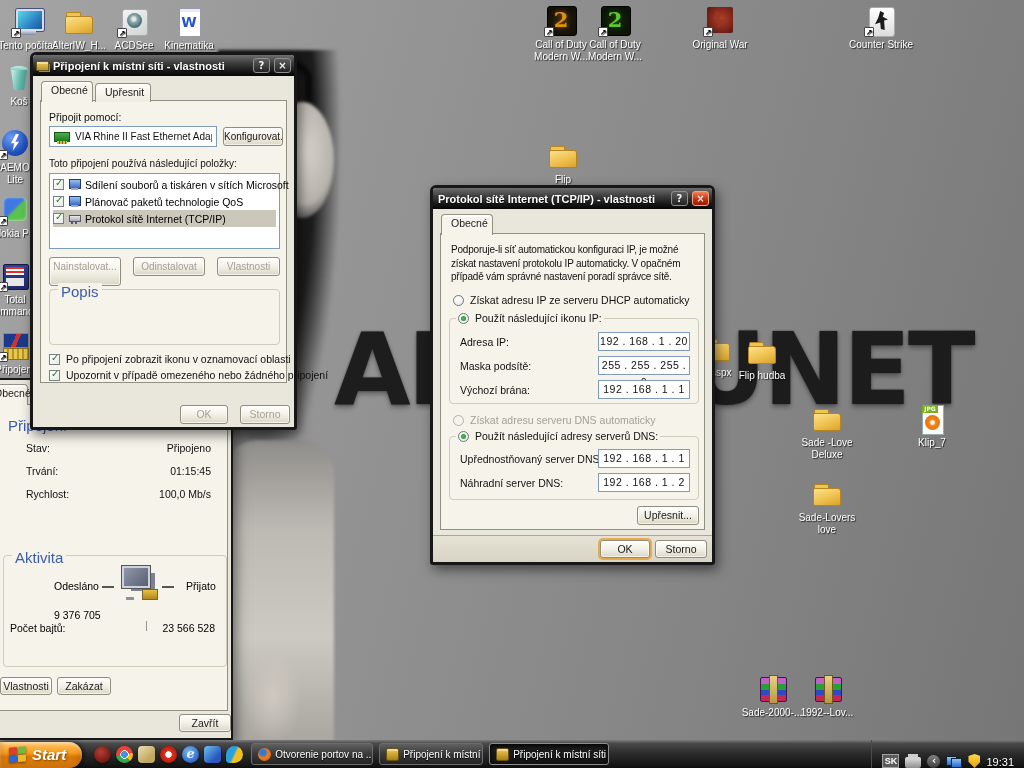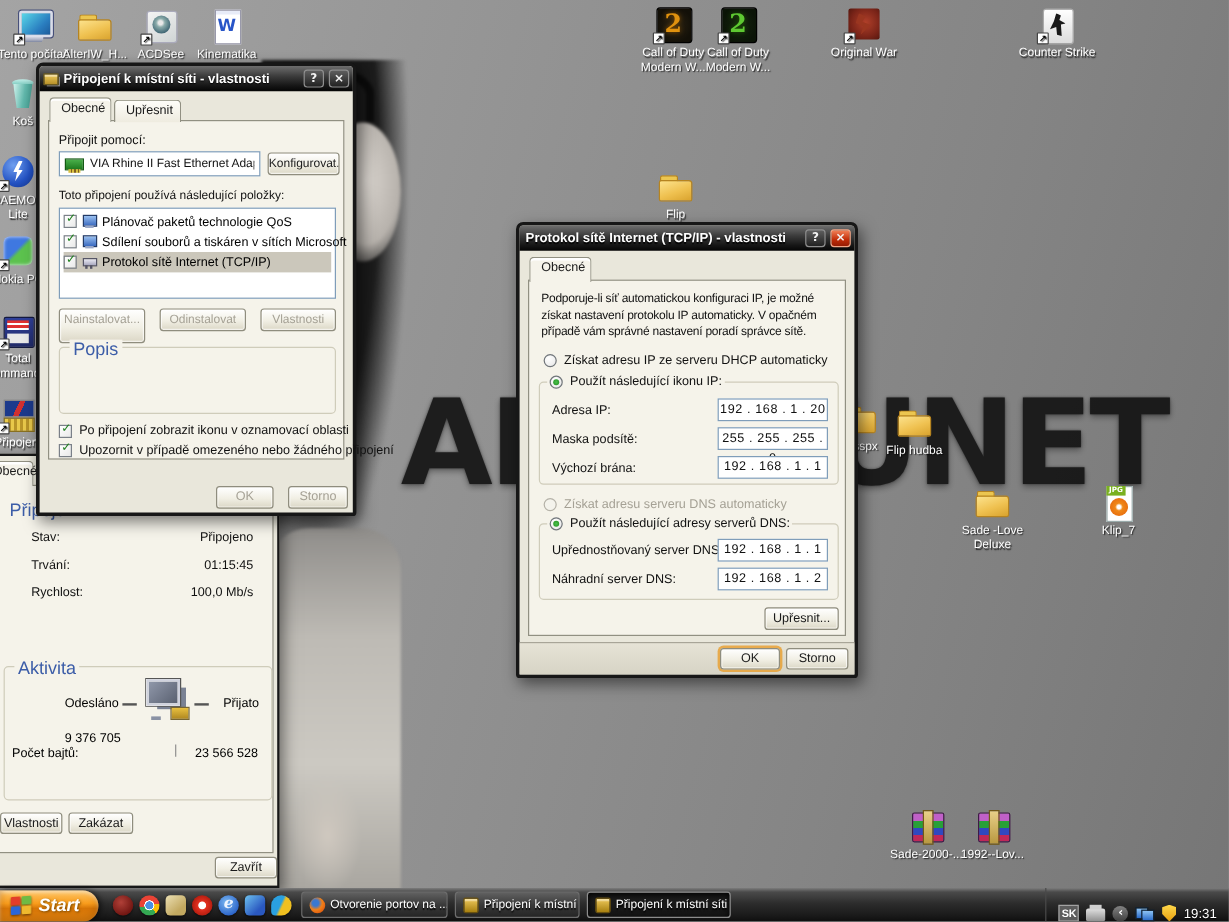--- a/index.html
+++ b/index.html
@@ -227,20 +227,24 @@
   <div class="dicon" style="left:796px;top:403px;width:62px">
     <span class="ic i-folder"></span>
     <span>Sade -Love Deluxe</span>
   </div>
   <div class="dicon" style="left:903px;top:403px;width:58px">
     <span class="ic i-jpg">
         <span class="jpg-tag">JPG</span>
       </span>
     <span>Klip_7</span>
   </div>
+  <div class="dicon" style="left:796px;top:478px;width:62px">
+    <span class="ic i-folder"></span>
+    <span>Sade-Lovers love</span>
+  </div>
   <div class="dicon" style="left:740px;top:673px;width:64px">
     <span class="ic i-rar"></span>
     <span>Sade-2000-...</span>
   </div>
   <div class="dicon" style="left:795px;top:673px;width:64px">
     <span class="ic i-rar"></span>
     <span>1992--Lov...</span>
   </div>
 
   <div class="win" style="left:-22px;top:378px;width:255px;height:362px;border-width:2px;border-radius:0;z-index:2">
@@ -286,26 +290,26 @@
       <div class="field" style="left:8px;top:25px;width:168px;height:21px;display:flex;align-items:center;gap:5px;padding:0 4px;font-size:10px">
         <span class="nic"></span>
         <span style="white-space:nowrap;overflow:hidden">VIA Rhine II Fast Ethernet Adapter</span>
       </div>
       <div class="btn" style="left:182px;top:26px;width:60px;height:19px;line-height:17px;font-size:10px">Konfigurovat...</div>
       <span class="lbl11" style="left:8px;top:57px;font-size:10px">Toto připojení používá následující položky:</span>
       <div class="listbox" style="left:8px;top:72px;width:231px;height:76px">
         <div class="lrow">
           <span class="cb ck"></span>
           <span class="li li-comp"></span>
-          <span>Plánovač paketů technologie QoS</span>
+          <span>Sdílení souborů a tiskáren v sítích Microsoft</span>
         </div>
         <div class="lrow">
           <span class="cb ck"></span>
           <span class="li li-comp"></span>
-          <span>Sdílení souborů a tiskáren v sítích Microsoft</span>
+          <span>Plánovač paketů technologie QoS</span>
         </div>
         <div class="lrow sel">
           <span class="cb ck"></span>
           <span class="li li-proto"></span>
           <span>Protokol sítě Internet (TCP/IP)</span>
         </div>
       </div>
       <div class="btn dis" style="left:8px;top:156px;width:72px;height:29px;line-height:17px;font-size:10px">Nainstalovat...</div>
       <div class="btn dis" style="left:92px;top:156px;width:72px;height:19px;line-height:17px;font-size:10px">Odinstalovat</div>
       <div class="btn dis" style="left:176px;top:156px;width:63px;height:19px;line-height:17px;font-size:10px">Vlastnosti</div>

